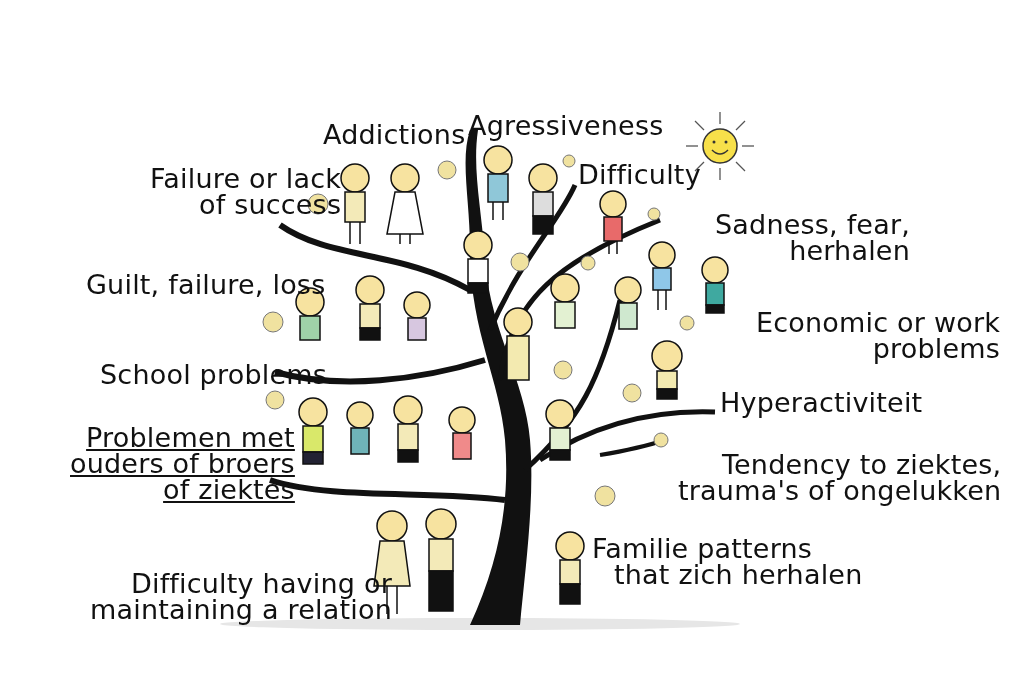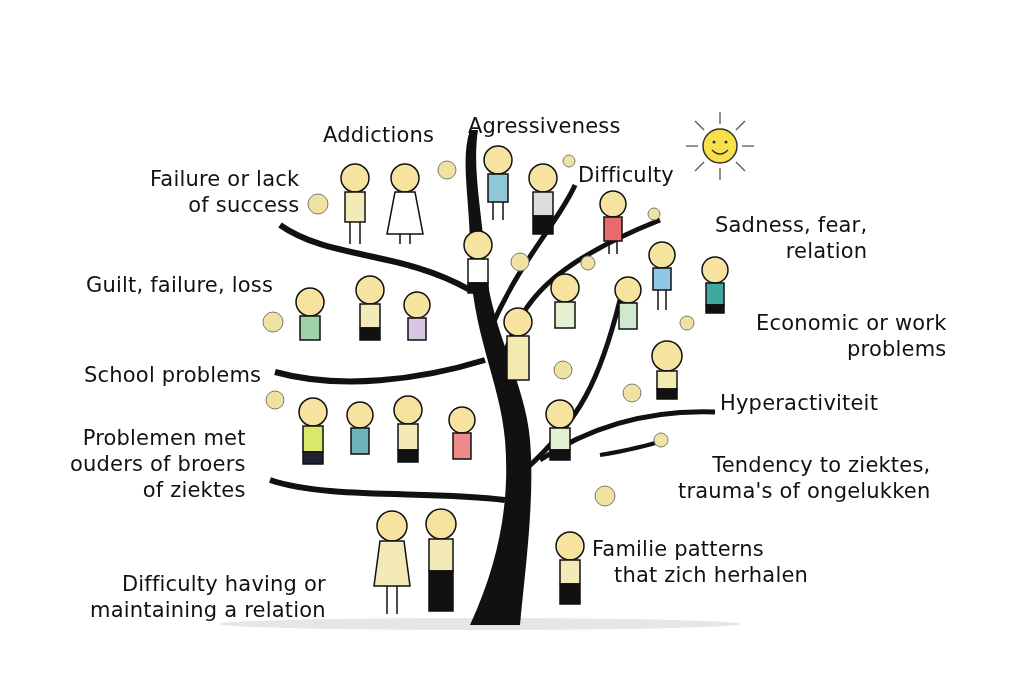--- a/index.html
+++ b/index.html
@@ -1,17 +1,17 @@
 <!DOCTYPE html>
 <html><head>
 <meta charset="utf-8">
 <style>
   html,body{margin:0;padding:0;background:#ffffff;}
   body{width:1024px;height:683px;position:relative;overflow:hidden;font-family:"DejaVu Sans",sans-serif;color:#111;}
-  .label{position:absolute;font-size:21px;line-height:26px;color:#111;white-space:nowrap;letter-spacing:0.2px;}
+  .label{position:absolute;font-size:27px;line-height:26px;color:#111;white-space:nowrap;letter-spacing:0.2px;}
   .label.center{text-align:right;}
   svg.tree{position:absolute;left:0;top:0;}
 </style>
 </head>
 <body>
 
 <svg class="tree" width="1024" height="683" viewBox="0 0 1024 683">
 
   <ellipse cx="480" cy="624" rx="260" ry="6" fill="#e6e6e6"></ellipse>
 
@@ -186,36 +186,36 @@
 </div>
 <div class="label center" style="left:150px;top:166px;">
   <div>Failure or lack</div>
   <div>of success</div>
 </div>
 <div class="label" style="left:578px;top:162px;">
   <div>Difficulty</div>
 </div>
 <div class="label center" style="left:715px;top:212px;">
   <div>Sadness, fear,</div>
-  <div>relation</div>
+  <div>herhalen</div>
 </div>
 <div class="label" style="left:86px;top:272px;">
   <div>Guilt, failure, loss</div>
 </div>
 <div class="label center" style="left:756px;top:310px;">
   <div>Economic or work</div>
   <div>problems</div>
 </div>
-<div class="label" style="left:84px;top:362px;">
+<div class="label" style="left:100px;top:362px;">
   <div>School problems</div>
 </div>
 <div class="label" style="left:720px;top:390px;">
   <div>Hyperactiviteit</div>
 </div>
-<div class="label center" style="left:70px;top:425px;">
+<div class="label center" style="left:70px;top:425px;text-decoration:underline;">
   <div>Problemen met</div>
   <div>ouders of broers</div>
   <div>of ziektes</div>
 </div>
 <div class="label center" style="left:678px;top:452px;">
   <div>Tendency to ziektes,</div>
   <div>trauma's of ongelukken</div>
 </div>
 <div class="label center" style="left:90px;top:543px;margin-top:28px;">
   <div>Difficulty having or</div>

